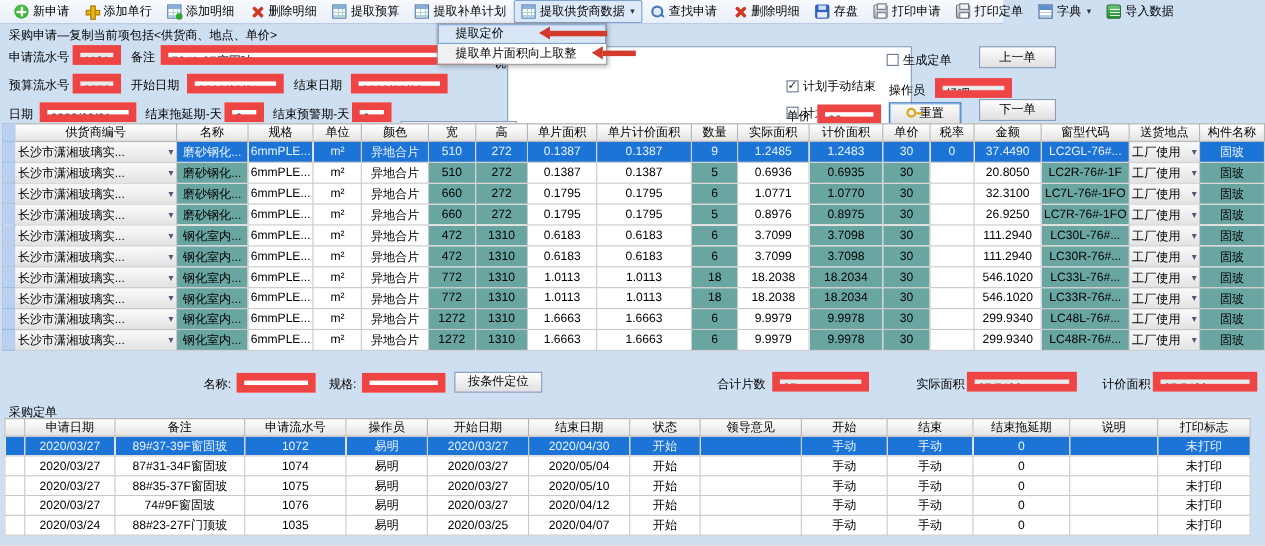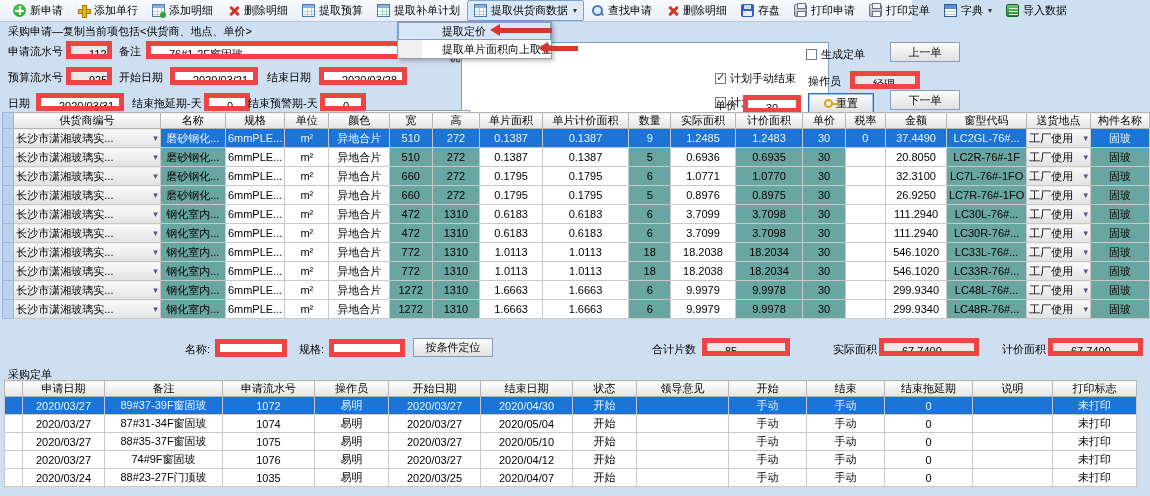--- a/index.html
+++ b/index.html
@@ -39,36 +39,36 @@
   .i-printer-icon { background:linear-gradient(#e8e8e8,#9fa8b5); border:1px solid #6b7686; border-radius:2px; }
   .i-printer-icon::before { content:""; position:absolute; left:2px; top:-2px; width:7px; height:4px; background:#f4f4f4; border:1px solid #6b7686; }
   .i-printer-icon::after { content:""; position:absolute; left:2px; bottom:-1px; width:7px; height:4px; background:#fff; border:1px solid #6b7686; }
   .i-import-icon { background:linear-gradient(#6fc46f,#1f8a30); border:1px solid #12691f; border-radius:2px; }
   .i-import-icon::after { content:""; position:absolute; left:2px; top:3px; width:9px; height:7px;
     background:linear-gradient(#fff 0 1px, transparent 1px 3px, #fff 3px 4px, transparent 4px 6px, #fff 6px 7px, transparent 7px); opacity:.85; }
 
   
   .form-area { position:absolute; left:0; top:22px; width:1150px; height:90px; }
   .flabel { position:absolute; white-space:nowrap; }
-  .ibox { position:absolute; height:18px; background:#fff; border:5px solid #ef4444; padding:1px 18px; line-height:14px; white-space:nowrap; overflow:hidden; }
+  .ibox { position:absolute; height:18px; background:#fff; border:7px solid #ef4444; padding:1px 3px; line-height:14px; white-space:nowrap; overflow:hidden; }
   .ibox.gray { background:#e9e9e9; }
   .combo-box { padding-right:16px; }
   .combo-box::after { content:"▾"; position:absolute; right:3px; top:3px; font-size:9px; color:#3a6ea5; }
   .note-area { position:absolute; background:#fff; border:1px solid #7f9db9; }
   .btn { position:absolute; background:linear-gradient(#fdfdfd,#e0e0e0); border:1px solid #8a9cb8; text-align:center; line-height:17px; cursor:default; white-space:nowrap; }
   .btn.focus { border:1px solid #2d6fc0; box-shadow:0 0 0 1px #9cc3ec inset; }
   .cbrow { position:absolute; display:flex; align-items:center; gap:4px; white-space:nowrap; }
   .cb { width:11px; height:11px; border:1px solid #6b7b94; background:#fff; display:inline-block; position:relative; flex:0 0 auto; }
   .cb.checked::after { content:"✓"; position:absolute; left:0; top:-3px; font-size:11px; color:#2b2b2b; }
   .key-icon { display:inline-block; width:9px; height:9px; border:2px solid #d6a717; border-radius:50%; position:relative; margin-right:3px; vertical-align:-1px; }
   .key-icon::after { content:""; position:absolute; left:7px; top:2px; width:6px; height:2px; background:#d6a717; }
 
   
   .menu { position:absolute; left:397px; top:21px; width:155px; background:linear-gradient(90deg,#f0f0f0 0 24px,#fff 24px); border:1px solid #9a9a9a; box-shadow:2px 2px 4px rgba(0,0,0,.25); z-index:50; }
-  .menu-item { height:18px; line-height:18px; padding-left:44px; white-space:nowrap; cursor:default; }
+  .menu-item { height:18px; line-height:18px; padding-left:16px; white-space:nowrap; cursor:default; }
   .menu-item.hl { background:#d8e6f7; outline:1px solid #7da2ce; outline-offset:-1px; }
   .red-arrow { position:absolute; height:5px; background:#d43a2c; z-index:60; }
   .red-arrow::before { content:""; position:absolute; left:-10px; top:-4px; width:0; height:0;
     border-top:6.5px solid transparent; border-bottom:6.5px solid transparent; border-right:10px solid #d43a2c; }
 
   
   table { border-collapse:collapse; table-layout:fixed; background:#fff; font-size:11px; }
   th { background:linear-gradient(#ffffff,#e3e3e3); border:1px solid #b5b5b5; font-weight:normal; height:14px; padding:0 2px; white-space:nowrap; overflow:hidden; }
   td { border:1px solid #c9c9c9; height:19px; text-align:center; padding:0 2px; white-space:nowrap; overflow:hidden; }
   #main-table td.gutter, #main-table th.gutter { background:#b9d1ef; border-color:#9db8dd; }

